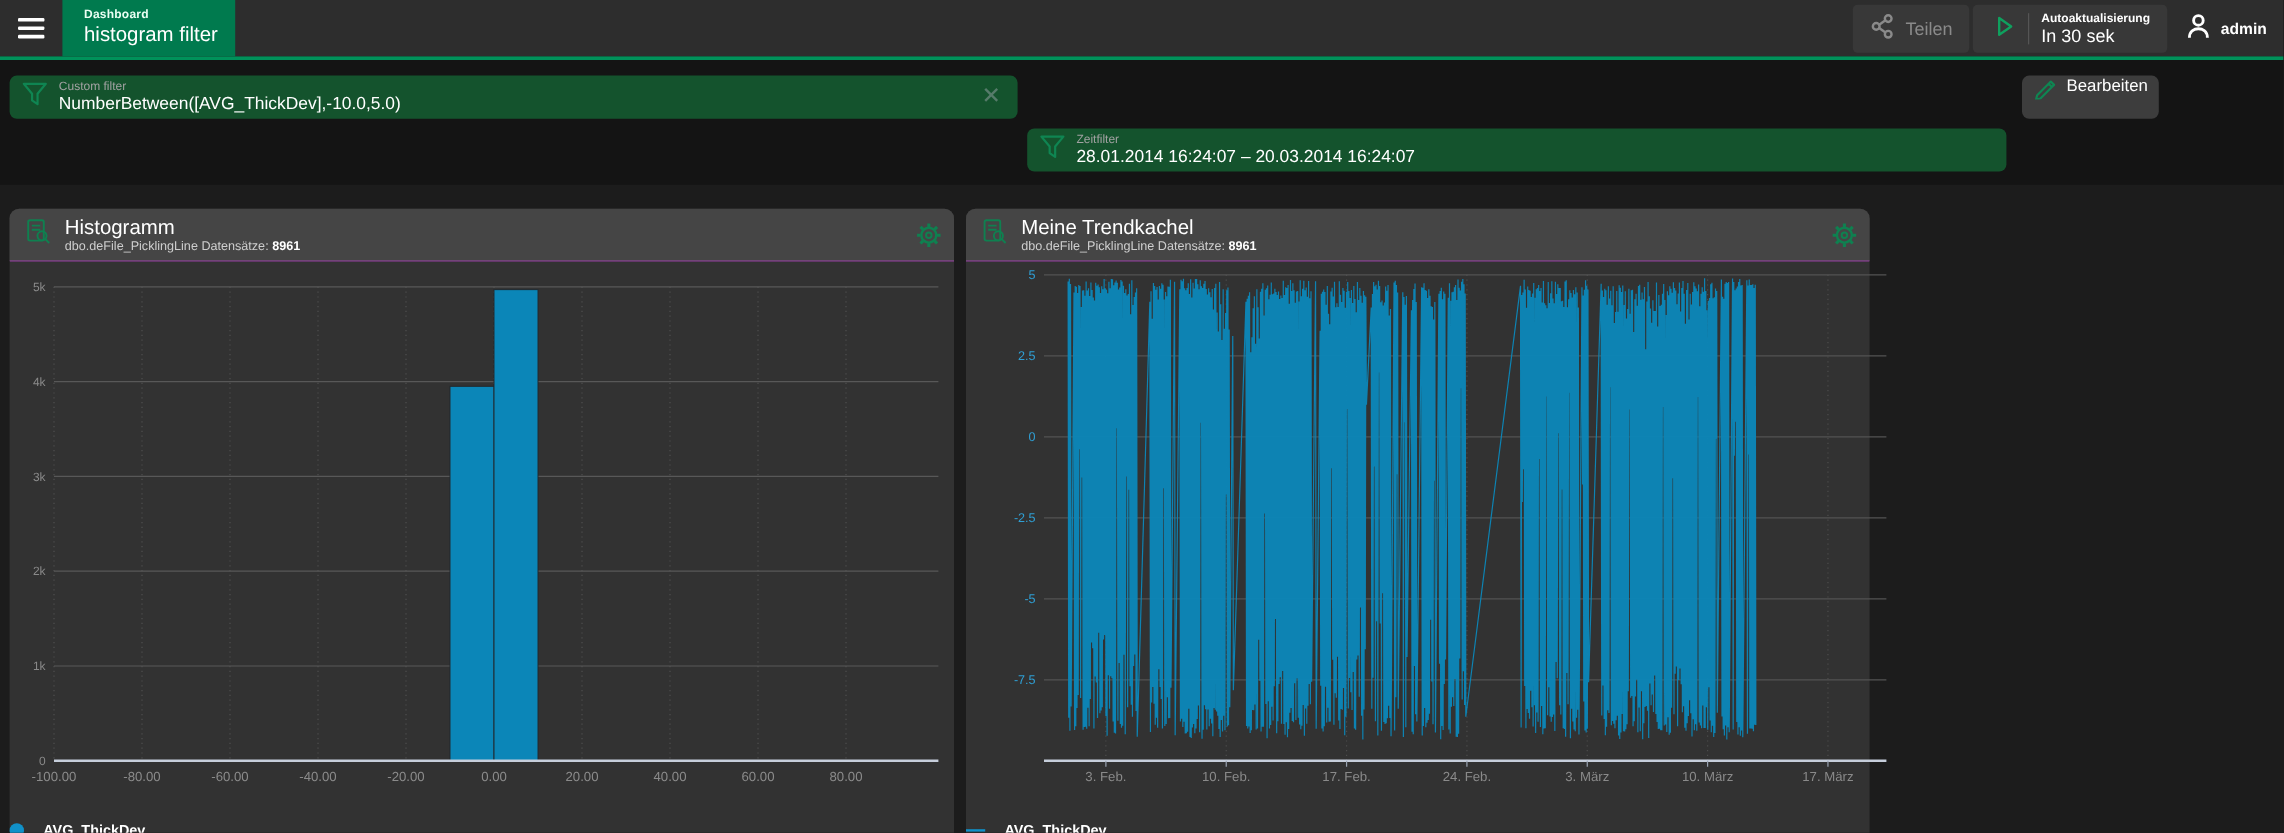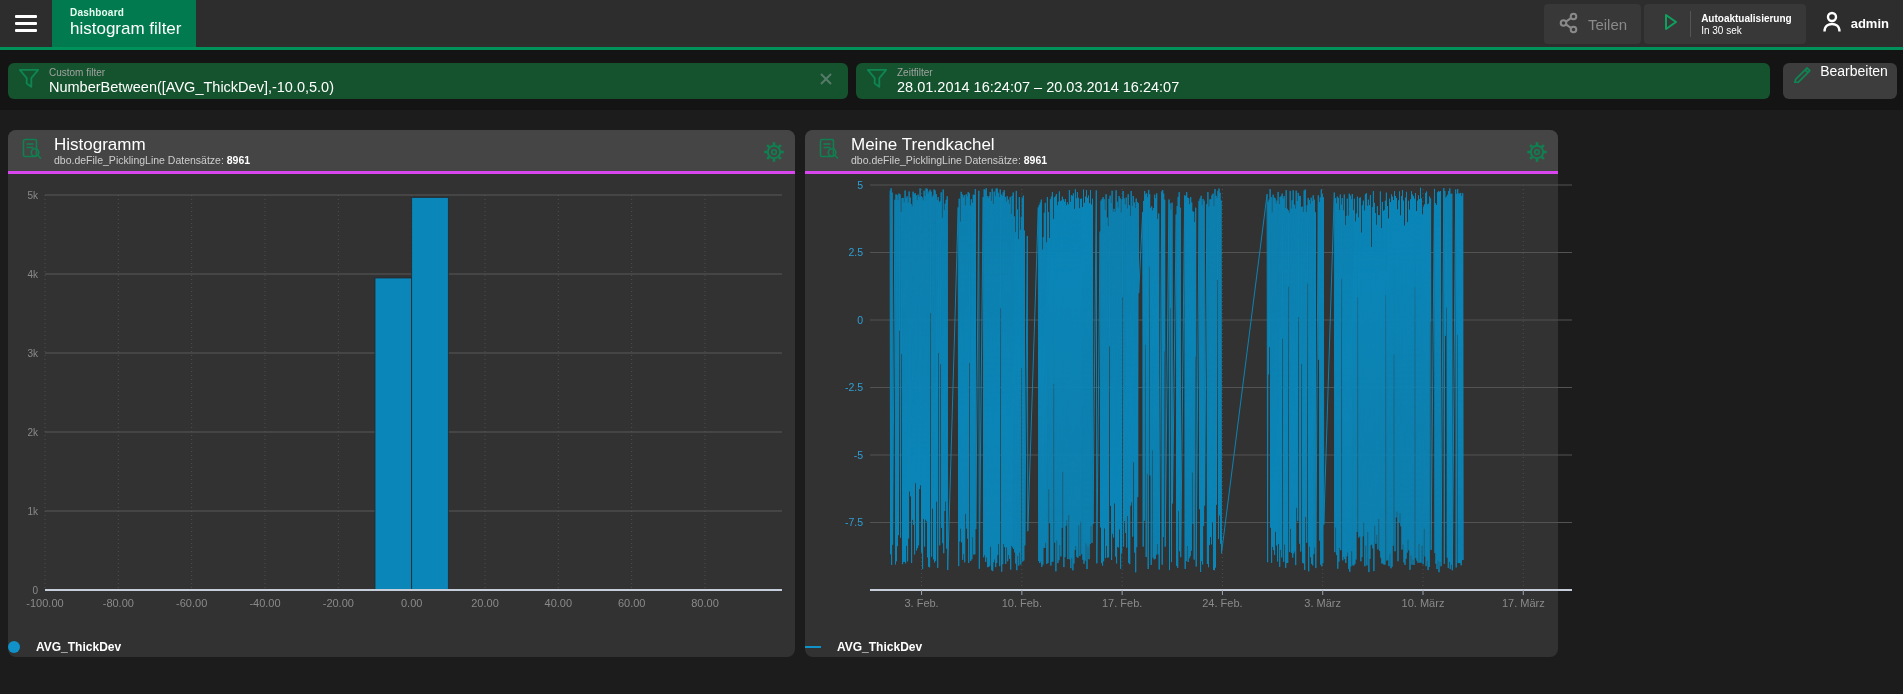--- a/index.html
+++ b/index.html
@@ -14,45 +14,45 @@
   .dash-tab { width:144px; background:#007a4e; padding:7px 0 0 18px; cursor:pointer; }
   .dash-tab .small { font-size:10px; font-weight:bold; color:#eafff4; letter-spacing:.2px; }
   .dash-tab .big   { font-size:17px; color:#ffffff; margin-top:1px; white-space:nowrap; }
   .topbar .spacer { flex:1; }
   .tb-btn { height:40px; margin-top:4px; background:#383838; border-radius:4px;
             display:flex; align-items:center; padding:0 14px; cursor:pointer; }
   .tb-btn.share { color:#8a8a8a; font-size:15px; gap:8px; }
   .tb-btn.auto  { margin-left:3px; }
   .auto-divider { width:1px; height:26px; background:#555; margin:0 10px 0 8px; }
   .auto-text .l1 { font-size:10px; font-weight:bold; color:#fff; }
-  .auto-text .l2 { font-size:10px; color:#fff; margin-top:1px; }
+  .auto-text .l2 { font-size:15px; color:#fff; margin-top:1px; }
   .user-box { display:flex; align-items:center; gap:7px; margin:0 14px 0 14px; color:#fff;
               font-size:13px; font-weight:bold; cursor:pointer; }
   .green-line { height:3px; background:#00915a; }
 
   
   .filterbar { background:#141414; padding:13px 6px 11px 8px; display:flex; align-items:flex-start; }
   .filter-panel { height:36px; background:#14532d; border-radius:6px; display:flex;
                   align-items:center; padding:0 10px; cursor:pointer; }
   .filter-panel.custom { width:840px; }
-  .filter-panel.time   { width:914px; margin-left:8px; }
+  .filter-panel.time   { width:816px; margin-left:8px;margin-top:44px; }
   .filter-texts { margin-left:9px; flex:1; min-width:0; }
   .filter-label { font-size:10px; color:#a2a2a2; line-height:12px; }
   .filter-value { font-size:14.5px; color:#ffffff; line-height:17px; white-space:nowrap; }
   .filter-close { margin-left:auto; padding:2px 4px; cursor:pointer; }
   .edit-btn { height:36px; width:114px; margin-left:13px; background:#3d3d3d; border-radius:6px;
               display:flex; justify-content:center; gap:8px;
               color:#fff; font-size:14px; cursor:pointer; }
 
   
   .content { padding:20px 8px 0 8px; display:flex; gap:10px; background:#1c1c1c; }
   .tile { background:#323232; border-radius:8px; height:527px; }
   .tile.hist  { width:787px; }
   .tile.trend { width:753px; }
-  .tile-header { height:44px; background:#454545; border-bottom:3px solid #d946ef;
+  .tile-header { height:44px; background:#454545; border-bottom:1px solid #d946ef;
                  border-radius:8px 8px 0 0; display:flex; align-items:center;
                  padding:0 12px; position:relative; }
   .tile-title-block { margin-left:10px; }
   .tile-title { font-size:17px; color:#fff; line-height:19px; }
   .tile-sub { font-size:10.5px; color:#cecece; line-height:12px; }
   .tile-sub b { color:#fff; }
   .tile-gear { position:absolute; right:10px; top:11px; cursor:pointer; }
   .tile-legend { height:26px; display:flex; align-items:center; justify-content:flex-start;
                  gap:16px; color:#fff; font-size:12px; font-weight:bold; }
   .legend-dot { width:12px; height:12px; border-radius:50%; background:#1191c9; }

